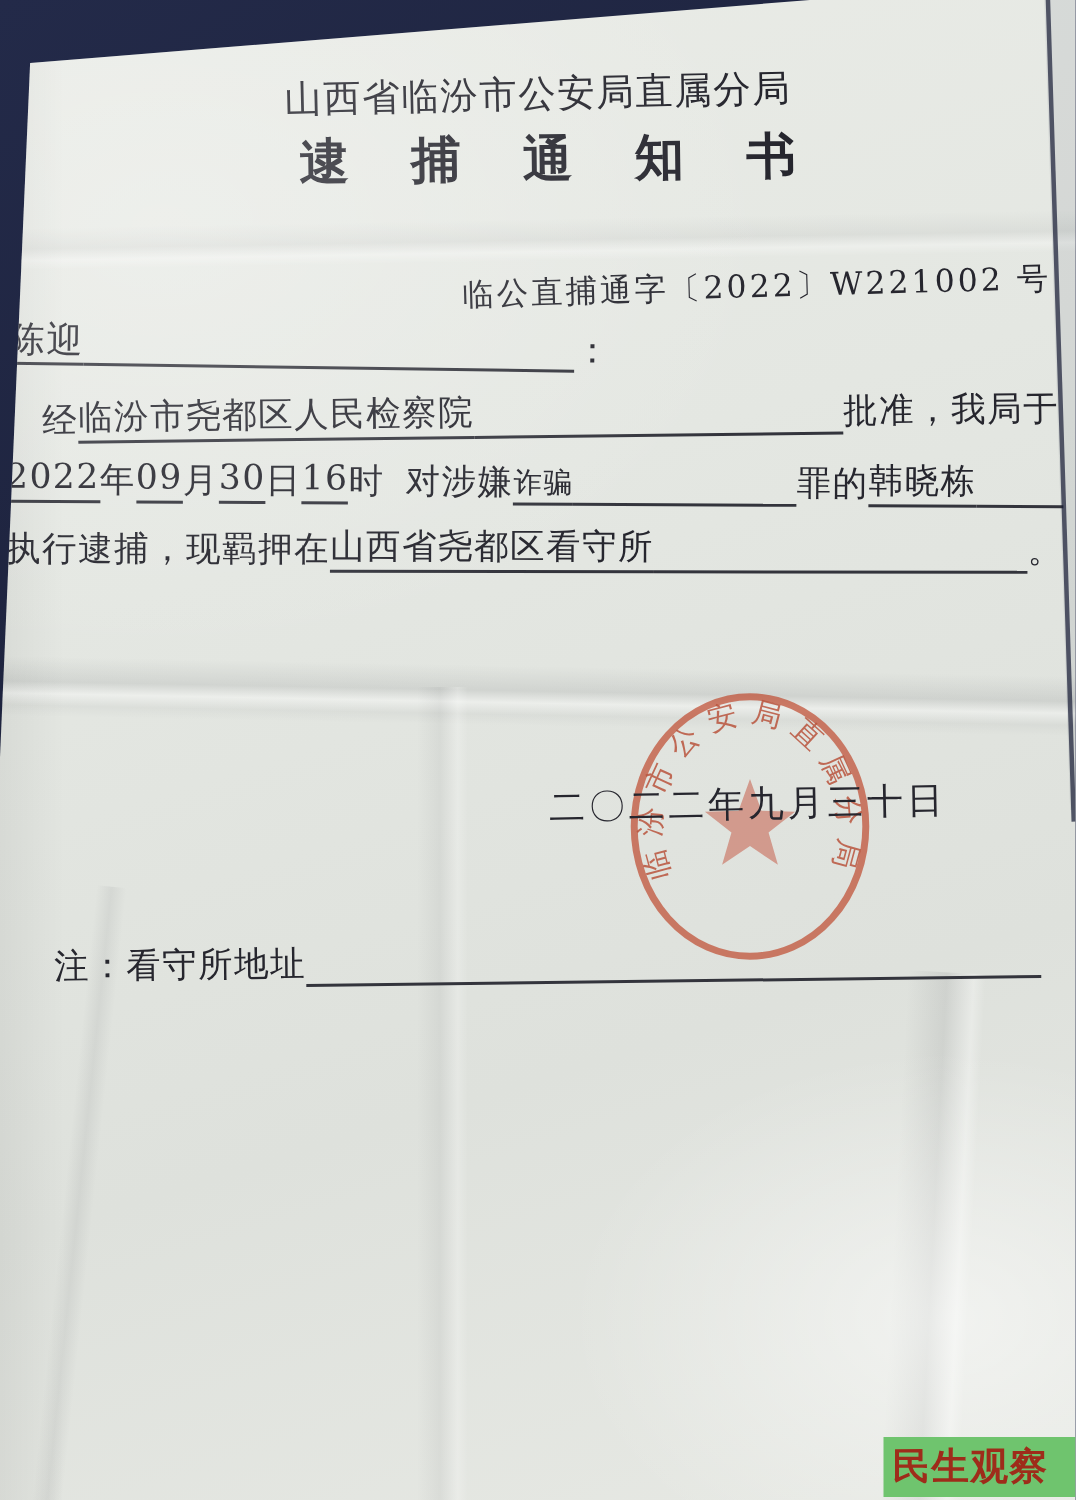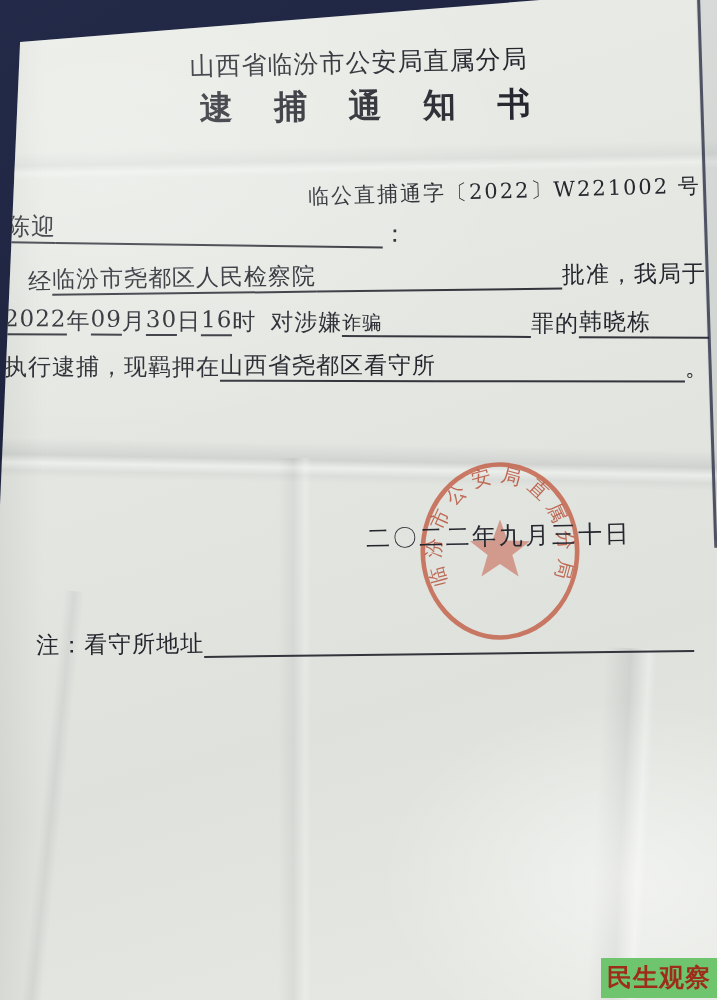--- a/index.html
+++ b/index.html
@@ -56,21 +56,21 @@
   .charge-fill{font-size:19px;}
   .tail-blank{width:58px;}
   .gap{width:14px;}
   .sign-date{position:absolute;top:520px;left:366px;font-size:24px;letter-spacing:2.5px;transform:rotate(-1.1deg);z-index:5;}
   .note{top:622px;left:36px;width:658px;height:34px;transform:rotate(-0.7deg);z-index:5;}
   .seal{position:absolute;left:407px;top:447px;width:186px;height:208px;z-index:3;opacity:0.9;}
   
   .watermark{
     position:absolute;right:0;bottom:2px;z-index:20;
     background:#6fc46e;color:#9e2c1a;font-weight:700;font-size:25px;
-    padding:3px 6px 4px 6px;letter-spacing:1px;
+    padding:3px 18px 4px 6px;letter-spacing:1px;
     font-family:"DejaVu Serif","Liberation Serif",serif;
   }
 </style>
 </head>
 <body>
 
 <div class="stage">
   <div class="paper">
 
     <div class="crease crease-top"></div>

